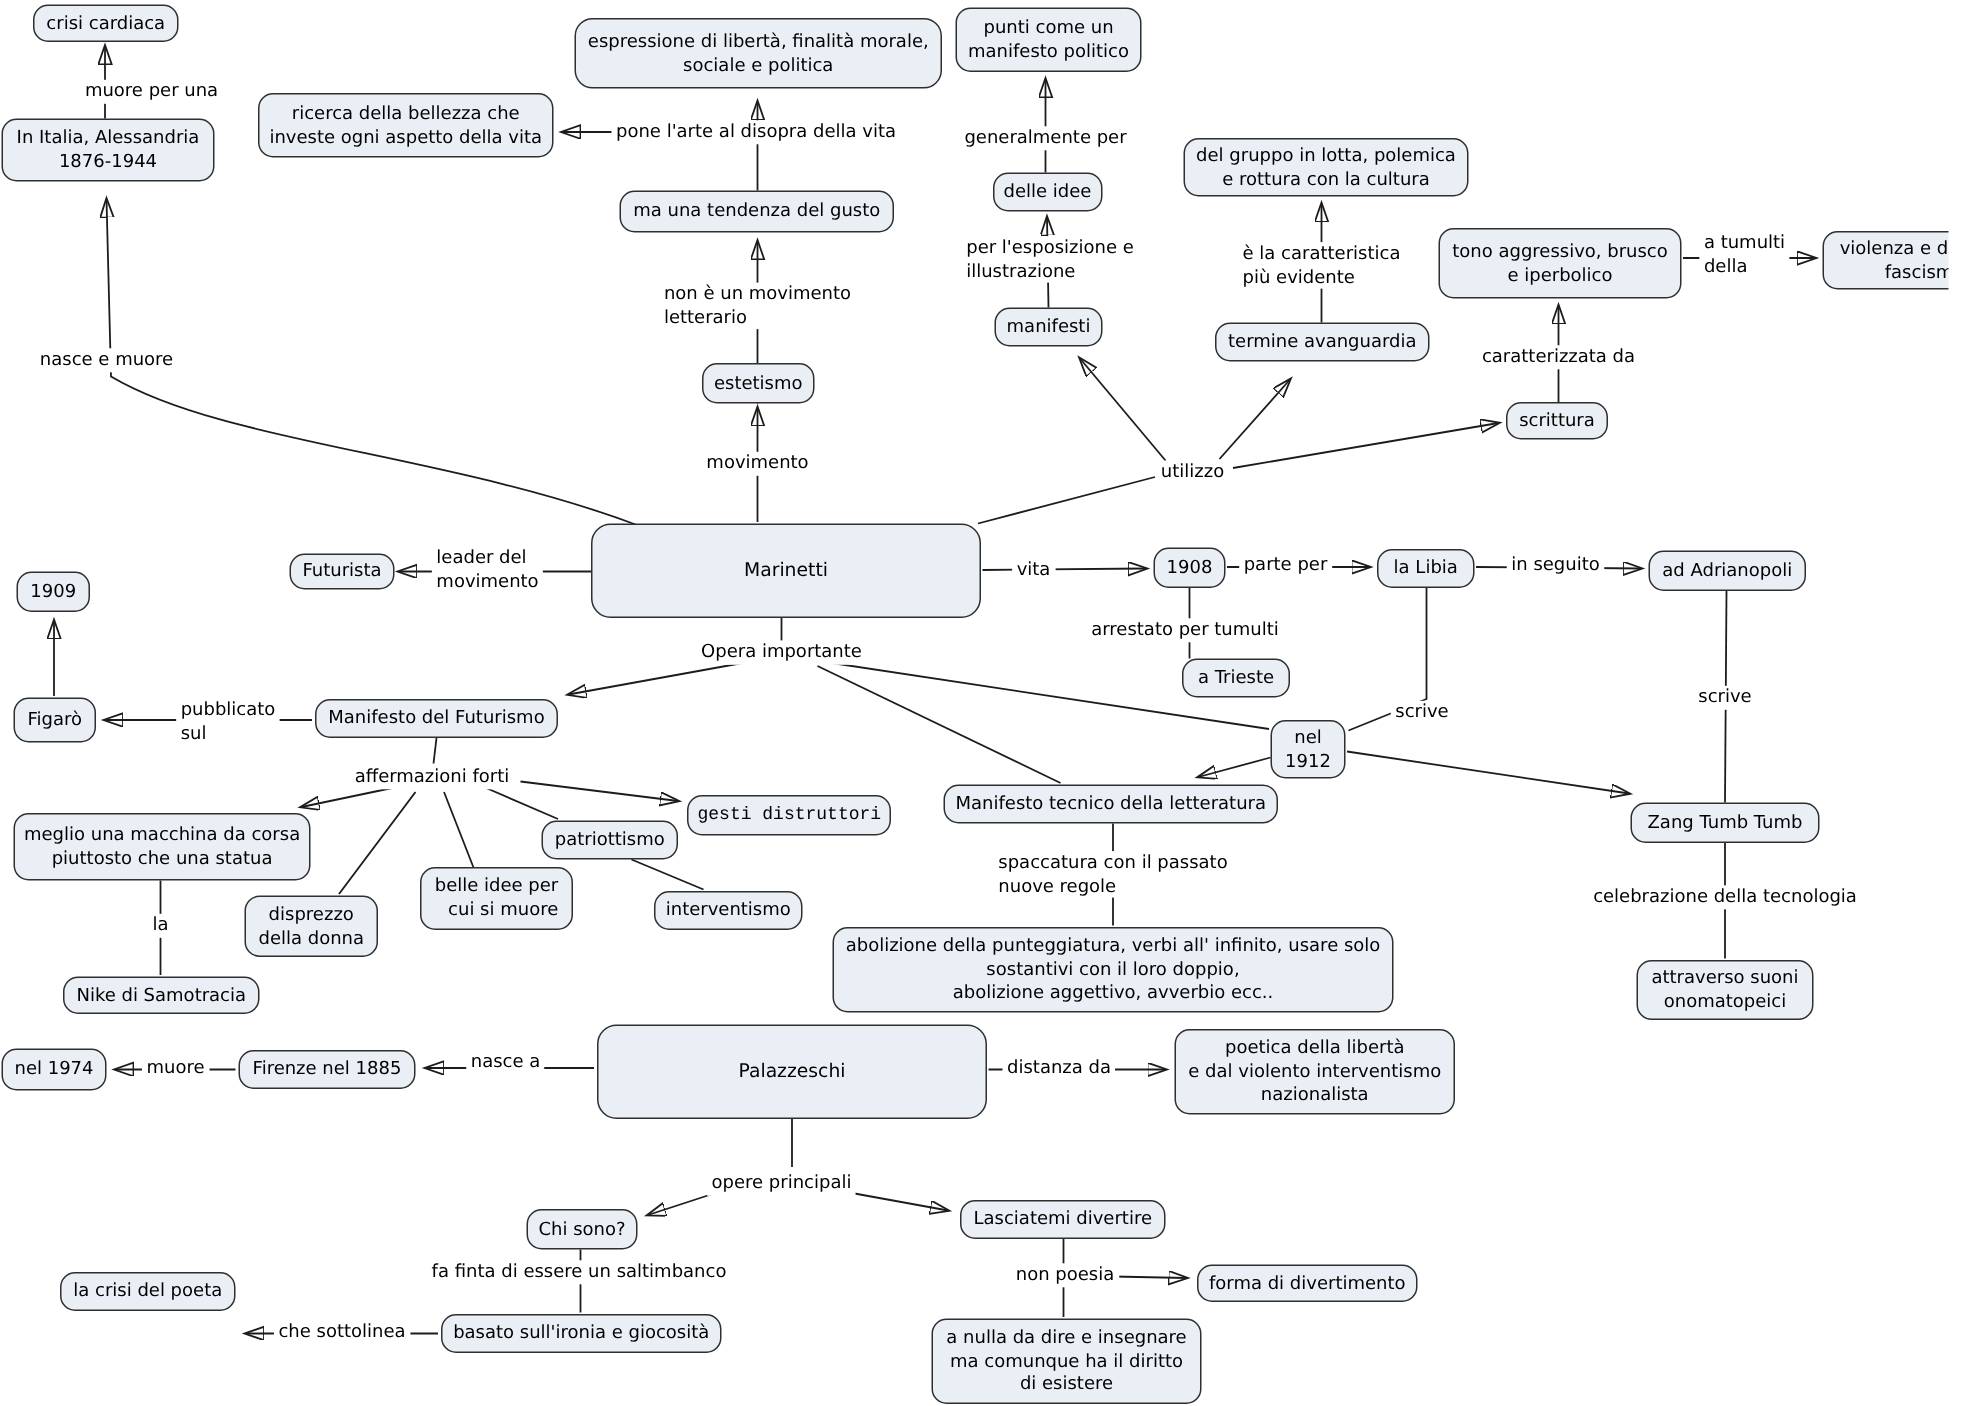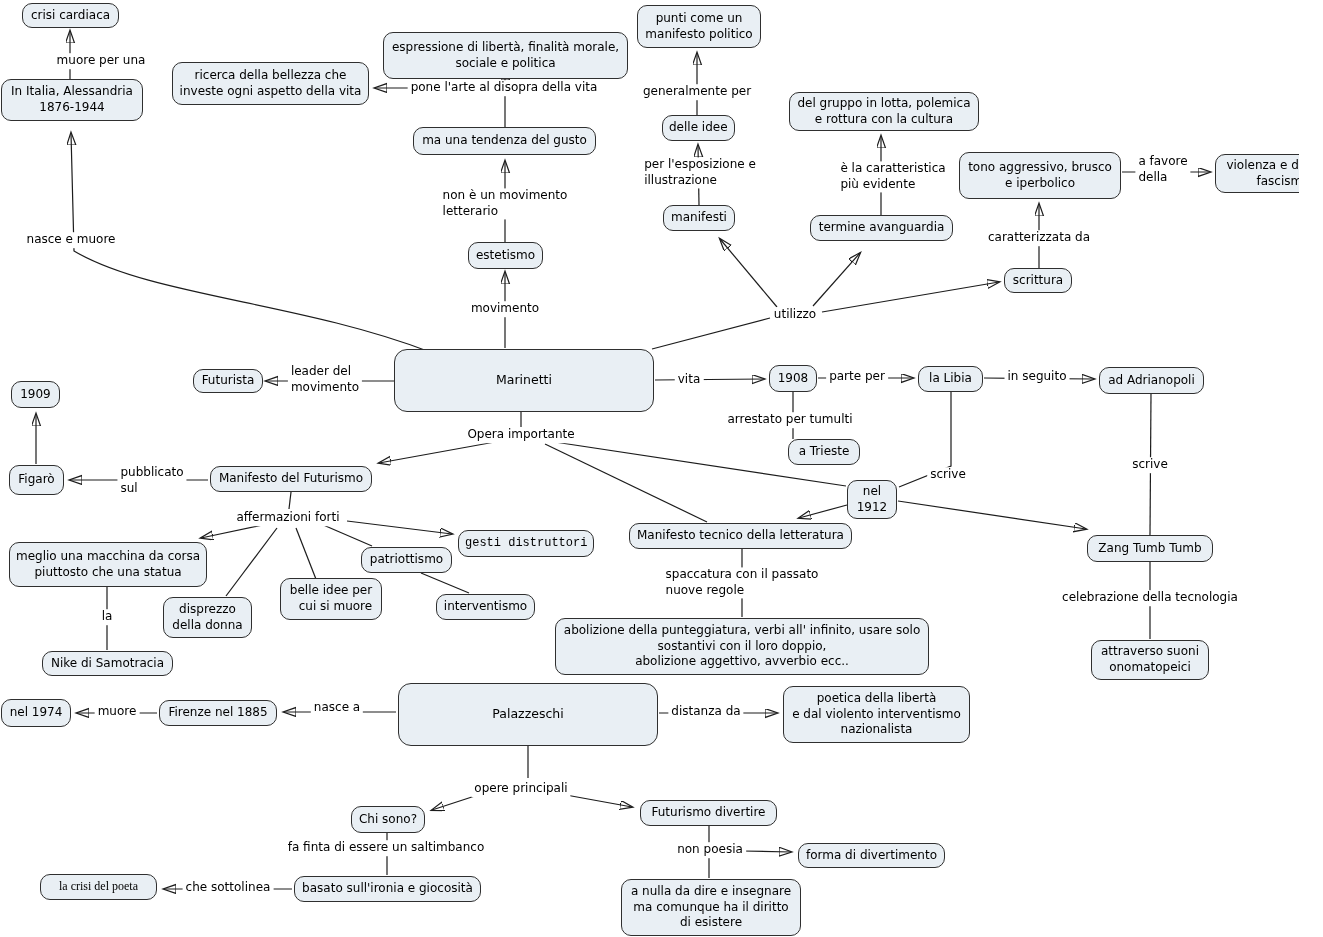--- a/index.html
+++ b/index.html
@@ -88,21 +88,21 @@
       <path d="M709,826 L709,878"></path>
       <path d="M742,851 L791,852" marker-end="url(#arrowhead)"></path>
       <path d="M394,381 L266,381" marker-end="url(#arrowhead)"></path>
     </svg>
   <div id="node-layer">
       <div class="node" style="left: 22px; top: 3px; min-width: 97px; min-height: 25px;">crisi cardiaca</div>
       <div class="node" style="left: 1px; top: 79px; min-width: 142px; min-height: 42px;">In Italia, Alessandria
 1876-1944</div>
       <div class="node" style="left: 172px; top: 62px; min-width: 197px; min-height: 43px;">ricerca della bellezza che
 investe ogni aspetto della vita</div>
-      <div class="node" style="left: 383px; top: 32px; min-width: 245px; min-height: 47px;">espressione di libertà, finalità morale,
+      <div class="node" style="left: 383px; top: 12px; min-width: 245px; min-height: 47px; border-radius: 12px;">espressione di libertà, finalità morale,
 sociale e politica</div>
       <div class="node" style="left: 413px; top: 127px; min-width: 183px; min-height: 28px;">ma una tendenza del gusto</div>
       <div class="node" style="left: 468px; top: 242px; min-width: 75px; min-height: 27px;">estetismo</div>
       <div class="node" style="left: 637px; top: 5px; min-width: 124px; min-height: 43px;">punti come un
 manifesto politico</div>
       <div class="node" style="left: 662px; top: 115px; min-width: 72px; min-height: 26px;">delle idee</div>
       <div class="node" style="left: 663px; top: 205px; min-width: 72px; min-height: 26px;">manifesti</div>
       <div class="node" style="left: 789px; top: 92px; min-width: 190px; min-height: 39px;">del gruppo in lotta, polemica
 e rottura con la cultura</div>
       <div class="node" style="left: 810px; top: 215px; min-width: 143px; min-height: 26px;">termine avanguardia</div>
@@ -139,41 +139,41 @@
 abolizione aggettivo, avverbio ecc..</div>
       <div class="node" style="left: 1091px; top: 640px; min-width: 118px; min-height: 40px;">attraverso suoni
 onomatopeici</div>
       <div class="node" style="left: 1px; top: 699px; min-width: 70px; min-height: 28px;">nel 1974</div>
       <div class="node" style="left: 159px; top: 700px; min-width: 118px; min-height: 26px;">Firenze nel 1885</div>
       <div class="node big" style="left: 398px; top: 683px; min-width: 260px; min-height: 63px;">Palazzeschi</div>
       <div class="node" style="left: 783px; top: 686px; min-width: 187px; min-height: 57px;">poetica della libertà
 e dal violento interventismo
 nazionalista</div>
       <div class="node" style="left: 351px; top: 806px; min-width: 74px; min-height: 27px;">Chi sono?</div>
-      <div class="node" style="left: 640px; top: 800px; min-width: 137px; min-height: 26px;">Futurismo divertire</div>
+      <div class="node" style="left: 640px; top: 800px; min-width: 137px; min-height: 26px;">Lasciatemi divertire</div>
       <div class="node" style="left: 294px; top: 876px; min-width: 187px; min-height: 26px;">basato sull'ironia e giocosità</div>
-      <div class="node" style="left: 40px; top: 874px; min-width: 117px; min-height: 26px; font-family: Liberation Serif, serif;">la crisi del poeta</div>
+      <div class="node" style="left: 40px; top: 848px; min-width: 117px; min-height: 26px;">la crisi del poeta</div>
       <div class="node" style="left: 798px; top: 843px; min-width: 147px; min-height: 25px;">forma di divertimento</div>
       <div class="node" style="left: 621px; top: 879px; min-width: 180px; min-height: 57px;">a nulla da dire e insegnare
 ma comunque ha il diritto
 di esistere</div>
     </div>
   <div id="label-layer">
       <div class="link-label" style="left: 101px; top: 61px;">muore per una</div>
       <div class="link-label" style="left: 71px; top: 240px;">nasce e muore</div>
       <div class="link-label" style="left: 504px; top: 88px;">pone l'arte al disopra della vita</div>
       <div class="link-label" style="left: 505px; top: 204px;">non è un movimento
 letterario</div>
       <div class="link-label" style="left: 505px; top: 309px;">movimento</div>
       <div class="link-label" style="left: 697px; top: 92px;">generalmente per</div>
       <div class="link-label" style="left: 700px; top: 173px;">per l'esposizione e
 illustrazione</div>
-      <div class="link-label" style="left: 881px; top: 177px; margin-left: 12px;">è la caratteristica
+      <div class="link-label" style="left: 881px; top: 177px;">è la caratteristica
 più evidente</div>
-      <div class="link-label" style="left: 1163px; top: 170px;">a favore
+      <div class="link-label" style="left: 1163px; top: 170px;">a tumulti
 della</div>
       <div class="link-label" style="left: 1039px; top: 238px;">caratterizzata da</div>
       <div class="link-label" style="left: 795px; top: 315px;">utilizzo</div>
       <div class="link-label" style="left: 325px; top: 380px;">leader del
 movimento</div>
       <div class="link-label" style="left: 689px; top: 380px;">vita</div>
       <div class="link-label" style="left: 857px; top: 377px;">parte per</div>
       <div class="link-label" style="left: 1037px; top: 377px;">in seguito</div>
       <div class="link-label" style="left: 790px; top: 420px;">arrestato per tumulti</div>
       <div class="link-label" style="left: 948px; top: 475px;">scrive</div>

